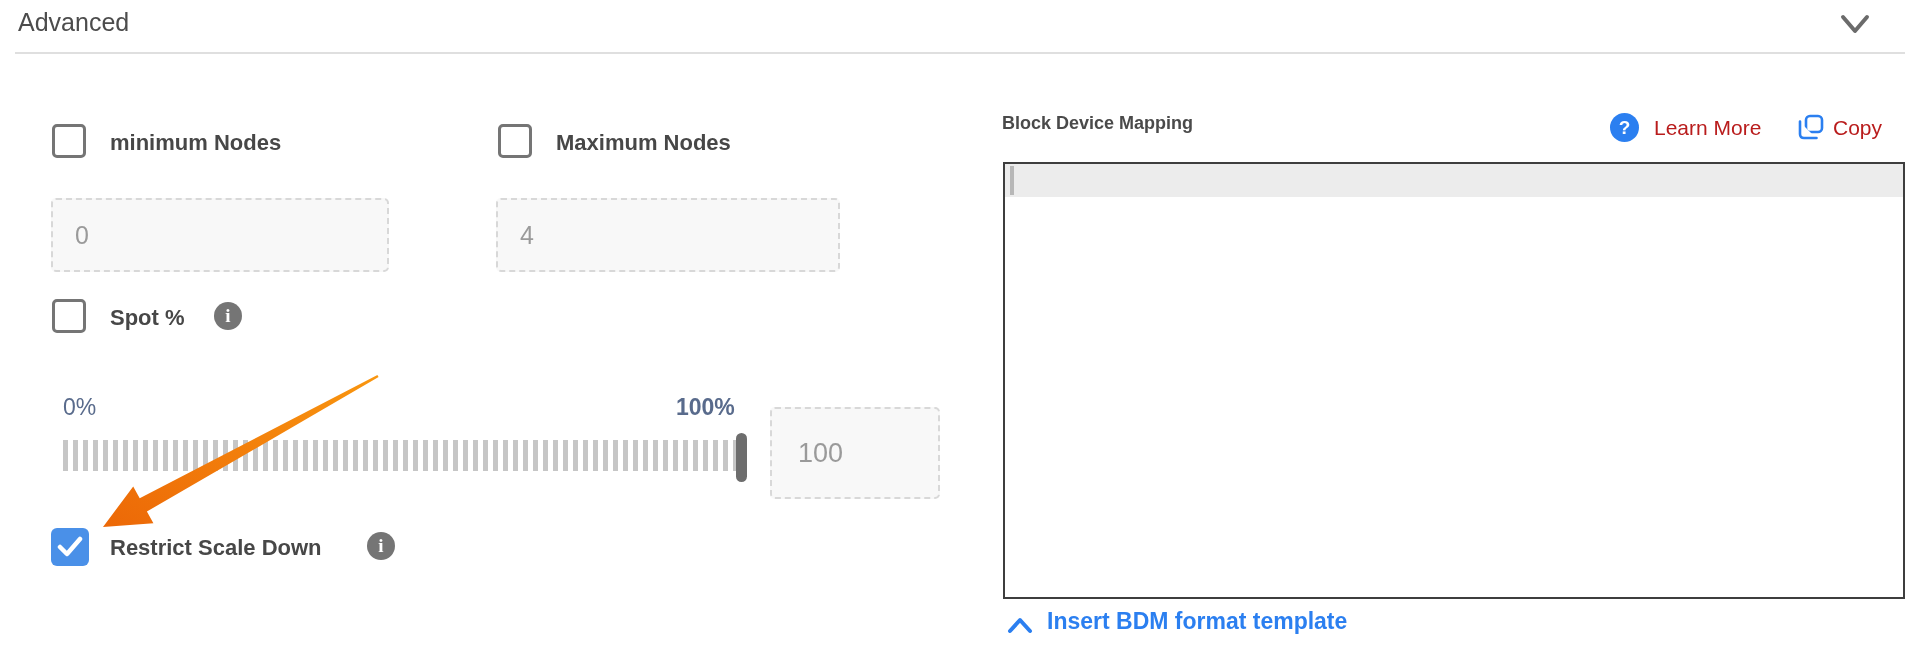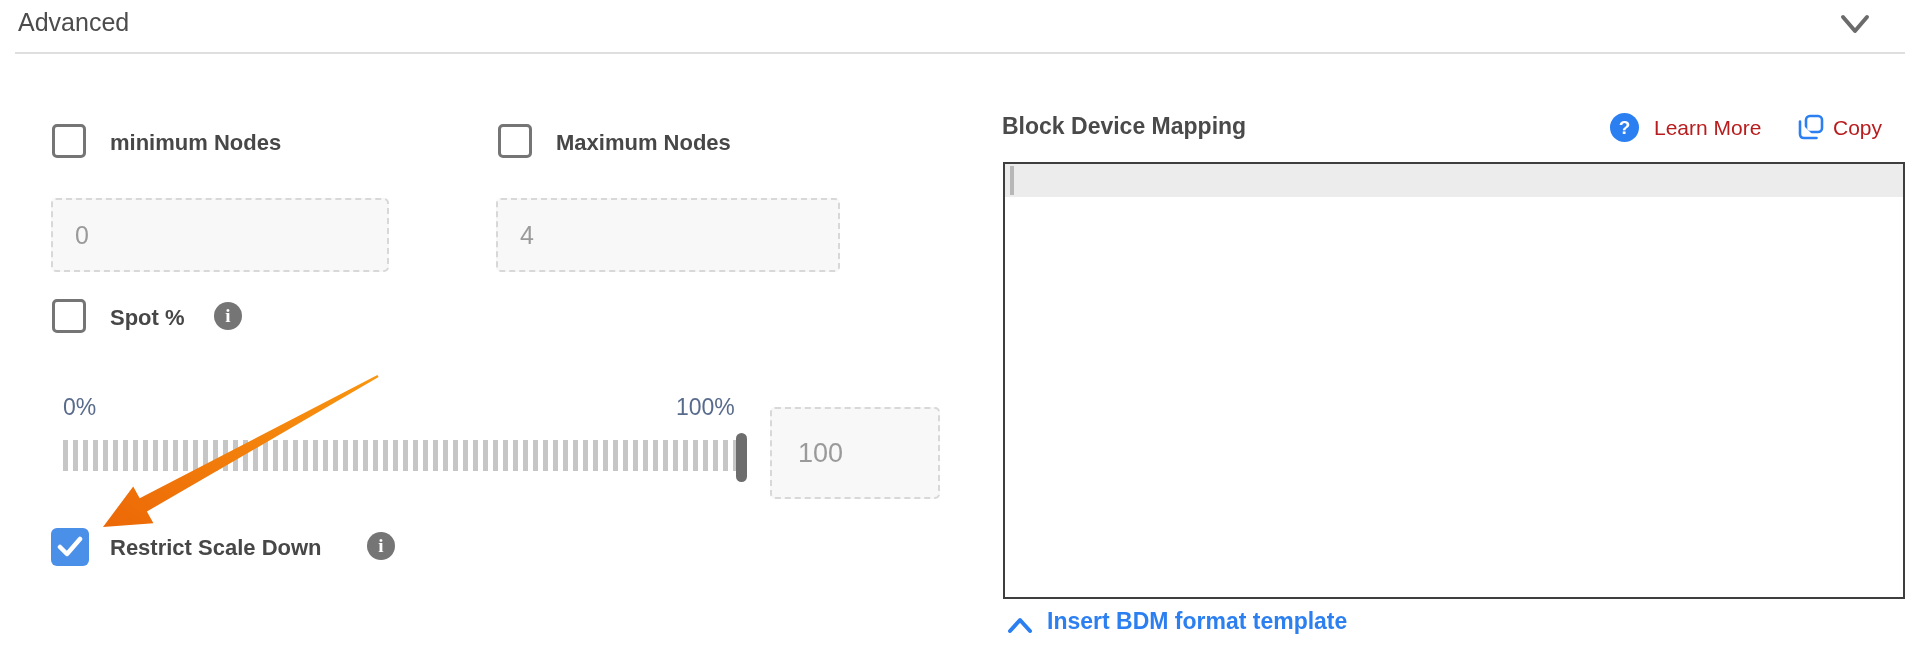--- a/index.html
+++ b/index.html
@@ -35,21 +35,21 @@
                font-size:19px; cursor:pointer; }
 
   
   .slider-lbl { font-size:23px; color:#596b8c; }
   .ticks { left:63px; top:440px; width:684px; height:31px; cursor:pointer;
            background:repeating-linear-gradient(90deg,#c6c6c6 0 5px,transparent 5px 10px); }
   .handle { left:736px; top:433px; width:11px; height:49px; border-radius:6px;
             background:#6d6d6d; cursor:grab; }
 
   
-  .bdm-title { left:1002px; top:113px; font-size:23px; font-weight:600; color:#4a4a4a; }
+  .bdm-title { left:1002px; top:113px; font-size:18px; font-weight:600; color:#4a4a4a; }
   .help-circle { left:1610px; top:113px; width:29px; height:29px; border-radius:50%;
                  background:#2b7ff0; color:#fff; font-weight:bold; font-size:19px;
                  display:flex; align-items:center; justify-content:center; cursor:pointer; }
   .blue-link { font-size:21px; color:#b91c1c; cursor:pointer; white-space:nowrap; }
   .editor { left:1003px; top:162px; width:902px; height:437px;
             border:2px solid #3e3e3e; background:#fff; cursor:text; }
   .active-line { position:absolute; left:0; top:0; right:0; height:33px; background:#ececec; }
   .caret { position:absolute; left:5px; top:2px; width:4px; height:29px; background:#b7b7b7; }
   .insert-lbl { left:1047px; top:608px; font-size:23px; font-weight:700; color:#2b7ff0; cursor:pointer; }
 </style>
@@ -72,21 +72,21 @@
   <div class="abs lbl" style="left:556px; top:130px;">Maximum Nodes</div>
   <input class="abs dashed-input" style="left: 496px; top: 198px; width: 344px; height: 74px;" value="4">
 
   <div class="abs cb" style="left:52px; top:299px;"></div>
   <div class="abs lbl" style="left:110px; top:305px;">Spot %</div>
   <div class="abs info-icon" style="left:214px; top:302px;">
     <span>i</span>
   </div>
 
   <div class="abs slider-lbl" style="left:63px; top:394px;">0%</div>
-  <div class="abs slider-lbl" style="left:676px; top:394px;">100%</div>
+  <div class="abs slider-lbl" style="left:676px; top:394px;font-weight:bold;">100%</div>
   <div class="abs ticks"></div>
   <div class="abs handle"></div>
   <input class="abs dashed-input" style="left: 770px; top: 407px; width: 170px; height: 92px; font-size: 27px; padding-left: 26px;" value="100">
 
   <div class="abs cb-checked" style="left:51px; top:528px;">
     <svg width="26" height="22" viewBox="0 0 26 22">
       <polyline points="3,11 10,18 23,3" fill="none" stroke="#ffffff" stroke-width="4.5" stroke-linecap="round" stroke-linejoin="round"></polyline>
     </svg>
   </div>
   <div class="abs lbl" style="left:110px; top:535px;">Restrict Scale Down</div>

